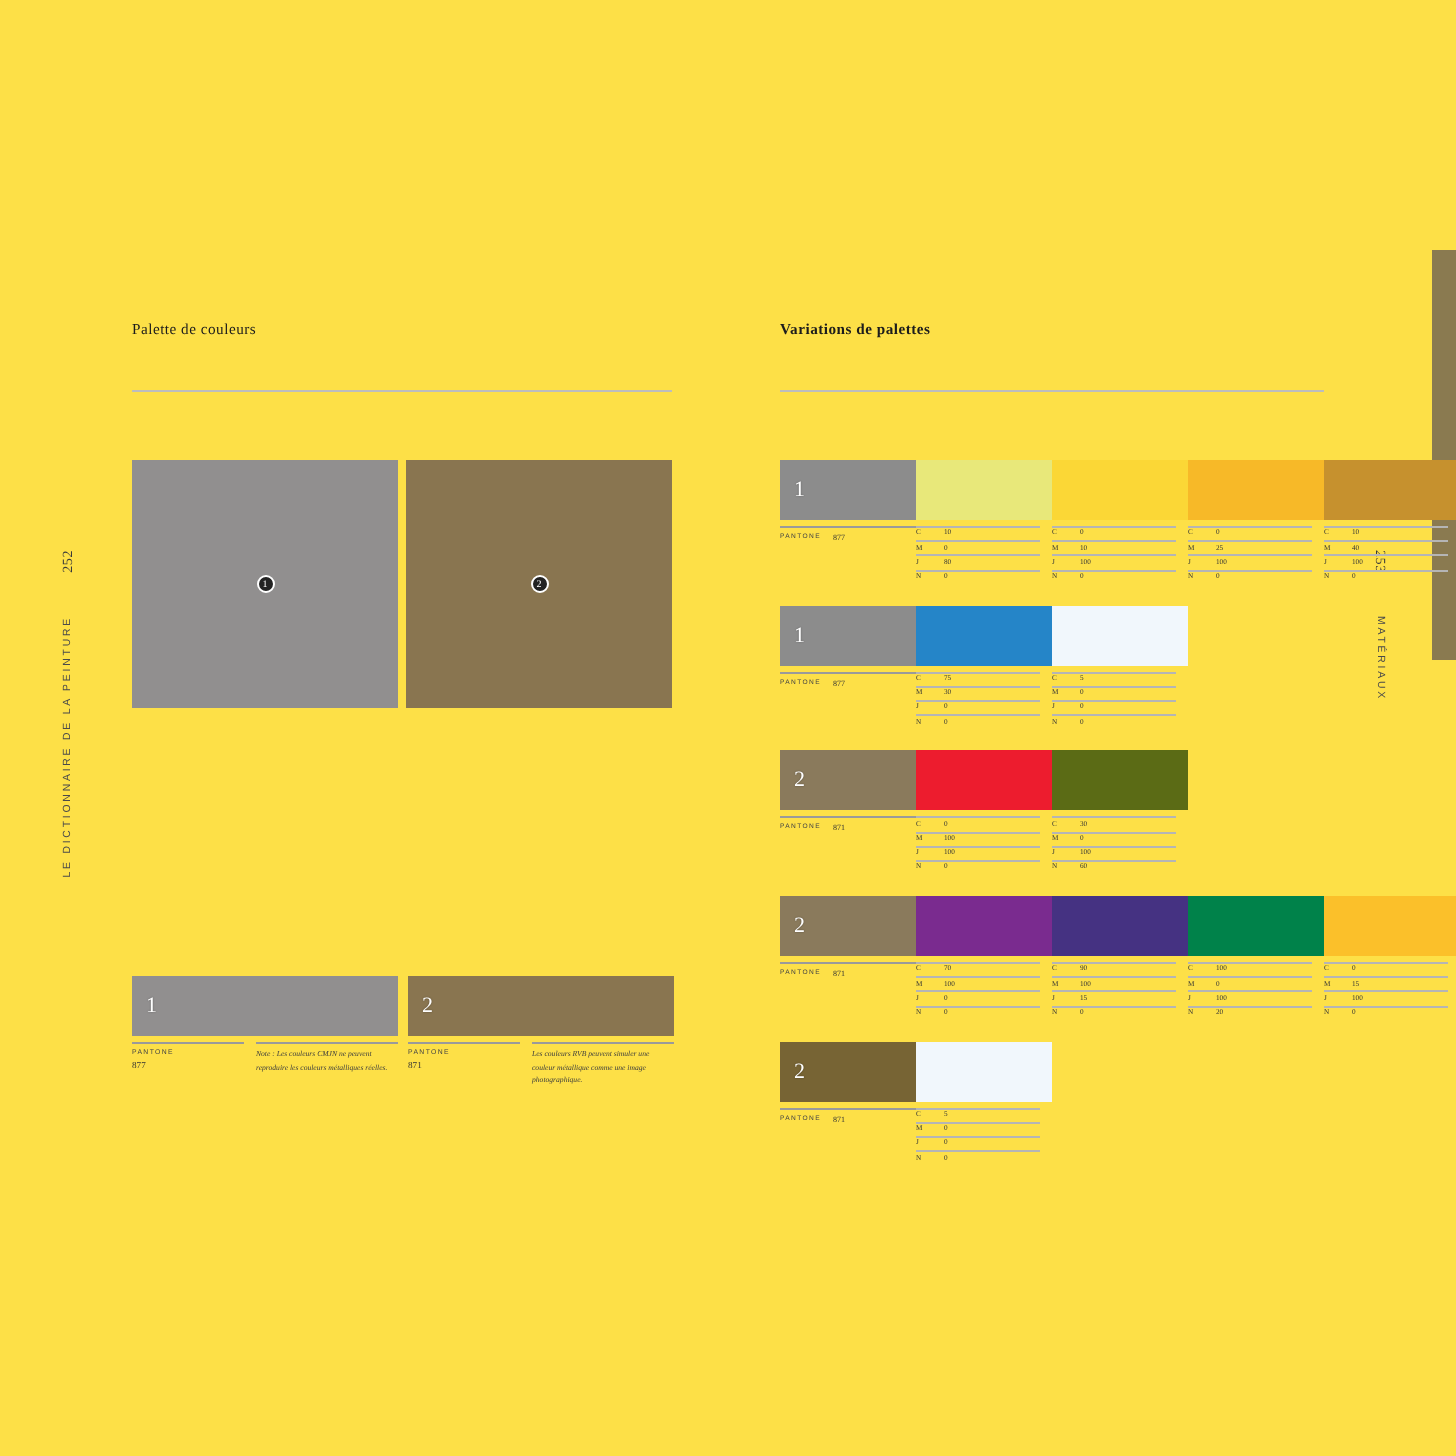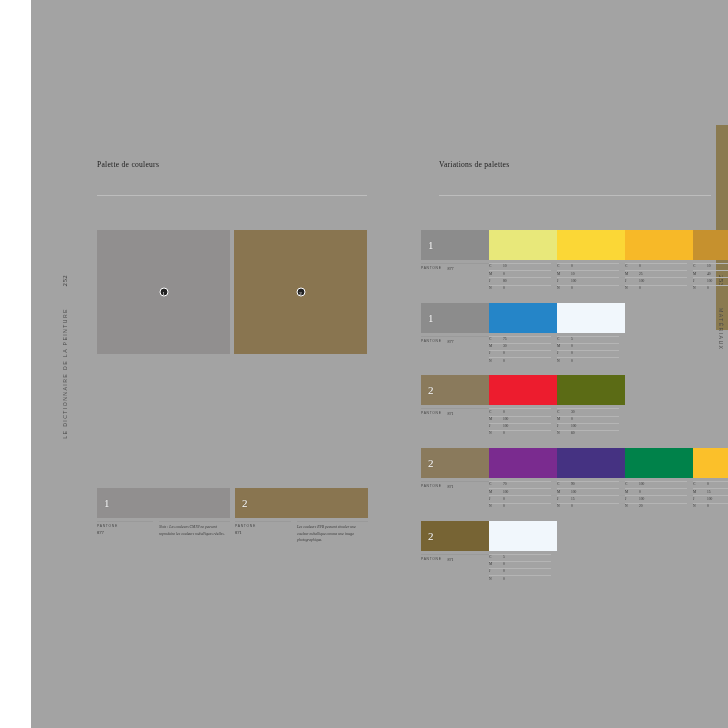--- a/index.html
+++ b/index.html
@@ -9,22 +9,21 @@
     height: 728px;
     background: #ffffff;
     font-family: "Liberation Serif", serif;
     overflow: hidden;
     position: relative;
   }
 
   .page {
     position: absolute;
     inset: 0;
-    background: #a3a3a3;
-    margin-left: 31px;
+    background: #fde047;
   }
 
   
   .edge-tab {
     position: absolute;
     right: 0;
     top: 125px;
     width: 12px;
     height: 205px;
     background: #8a7a50;
@@ -86,23 +85,24 @@
 
   
   .col-left {
     position: absolute;
     left: 66px;
     top: 160px;
     width: 270px;
   }
   .col-right {
     position: absolute;
-    left: 408px;
+    left: 390px;
     top: 160px;
     width: 272px;
+    font-weight: bold;
   }
 
   .section-title {
     font-size: 7.6px;
     color: #1c1c1c;
     letter-spacing: 0.25px;
     font-family: "Liberation Serif", serif;
   }
   .rule {
     margin-top: 26px;

